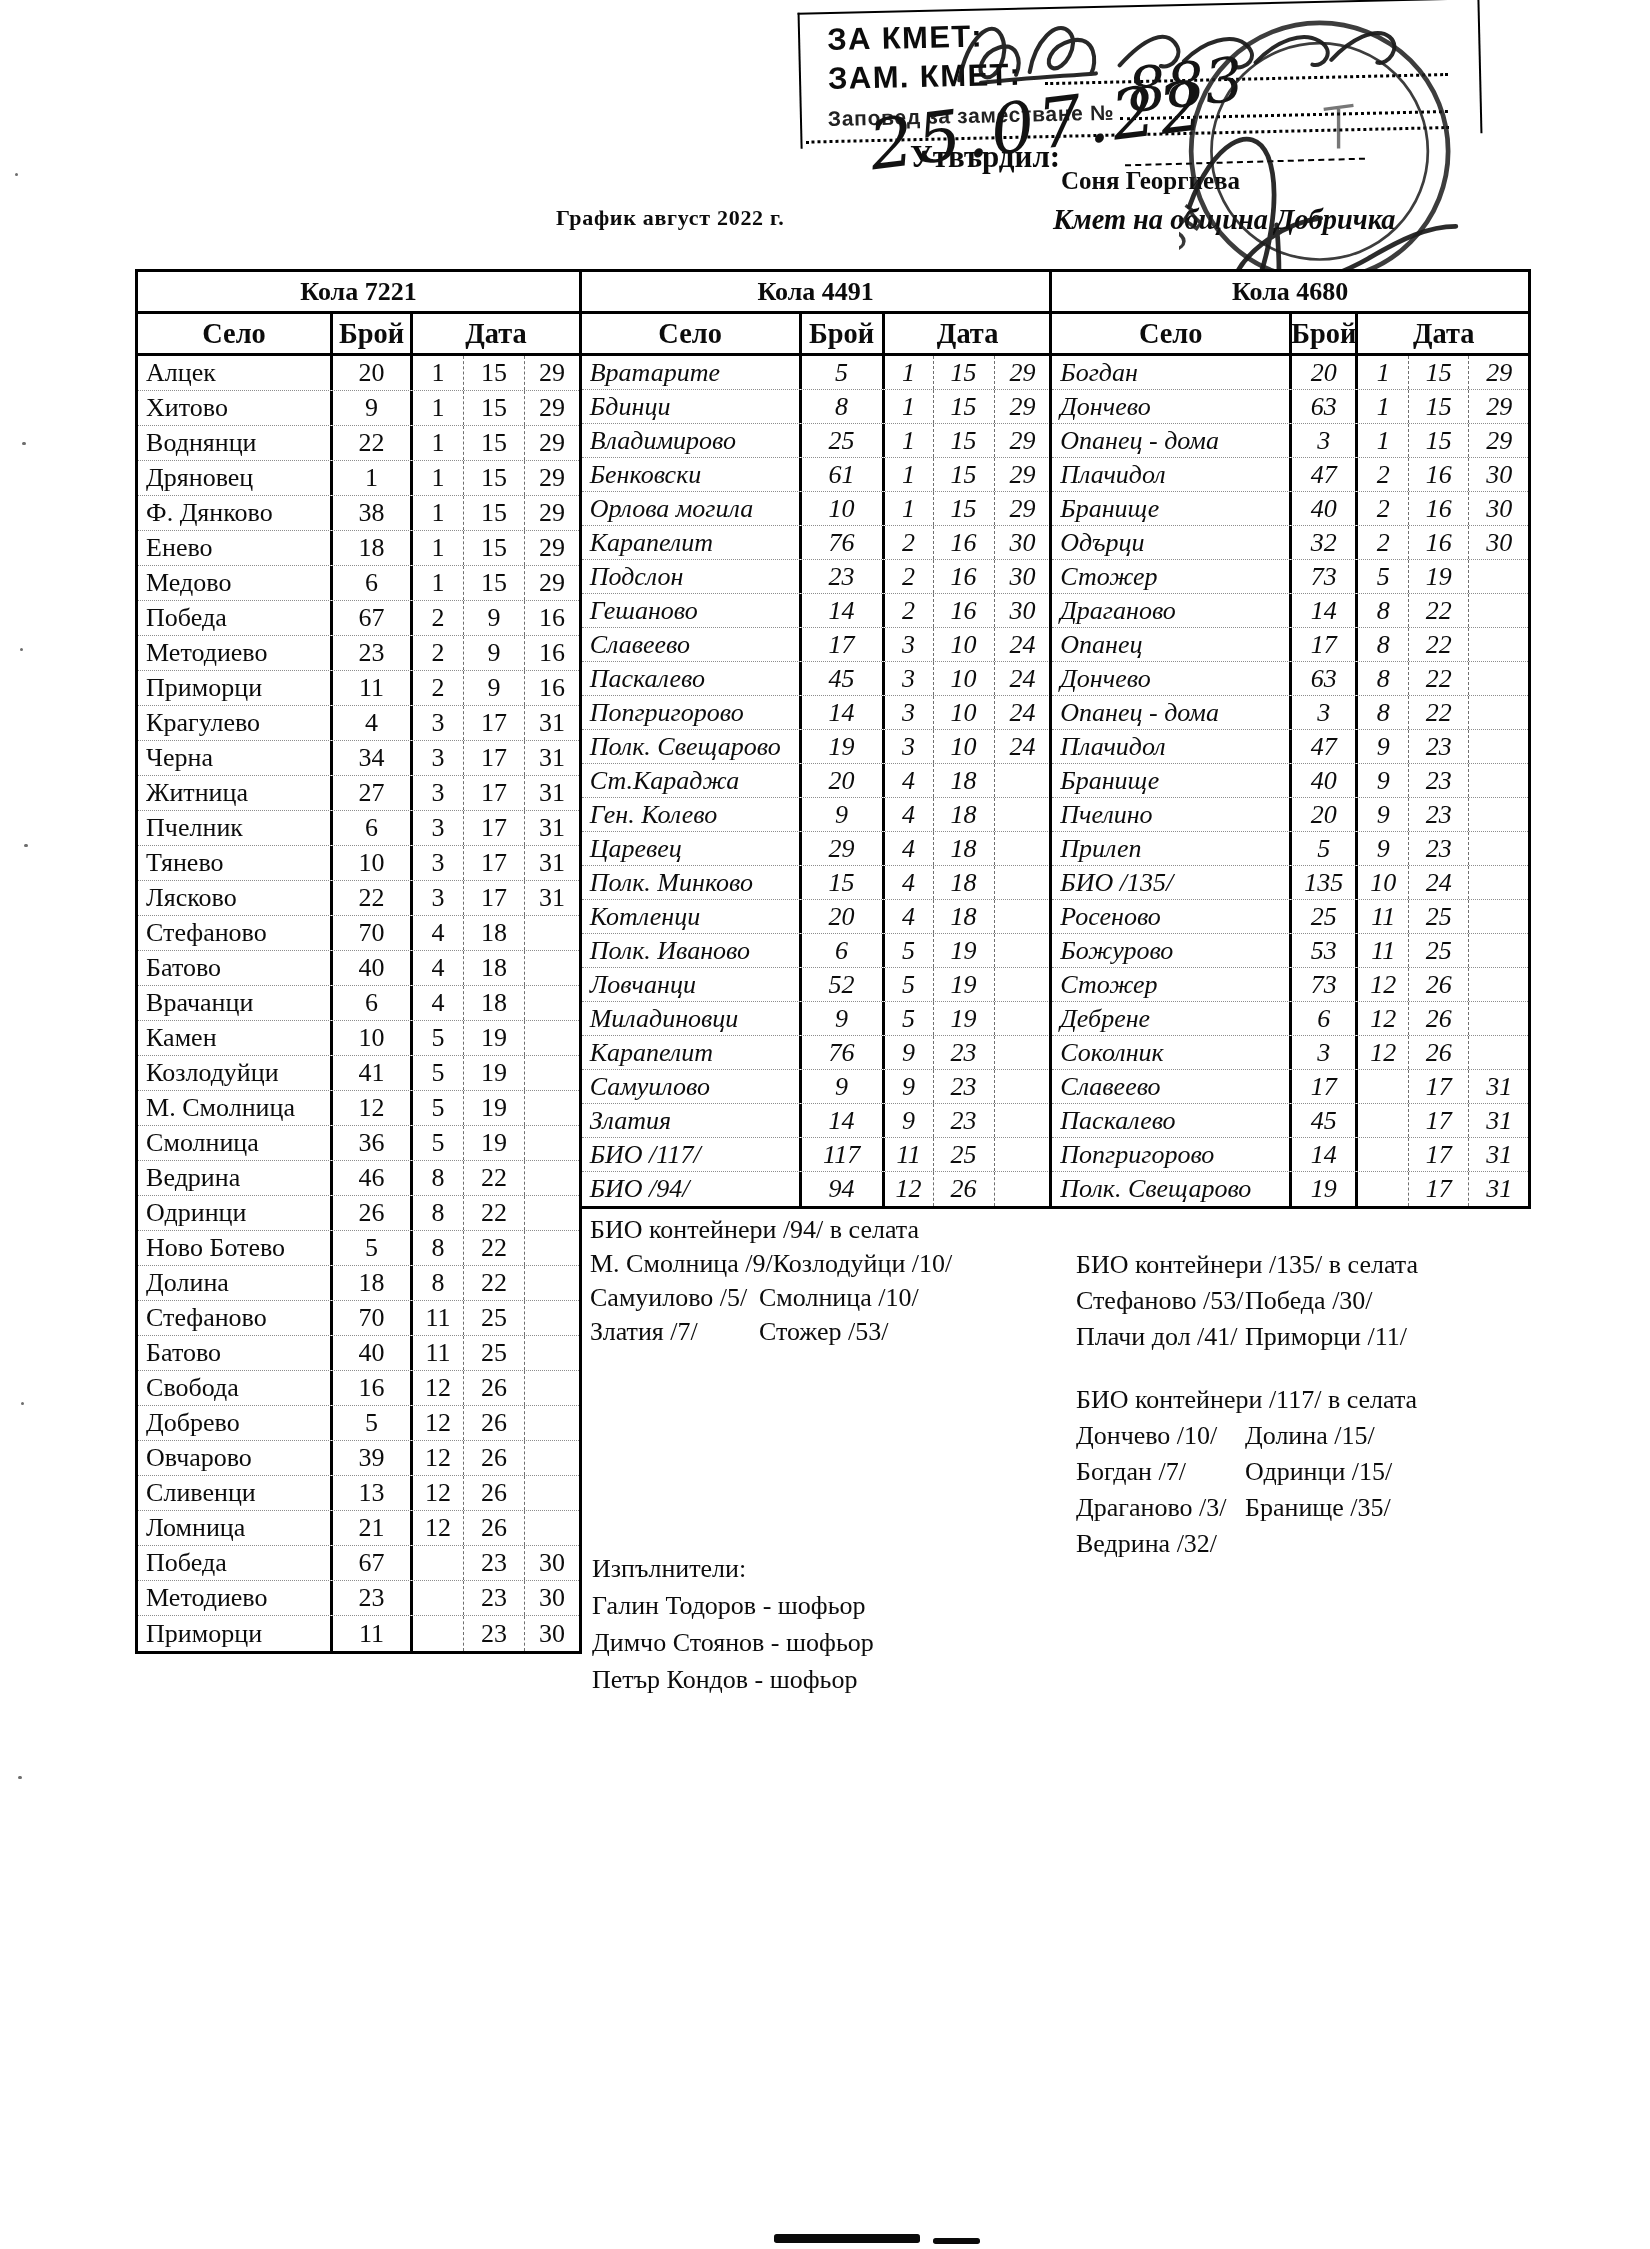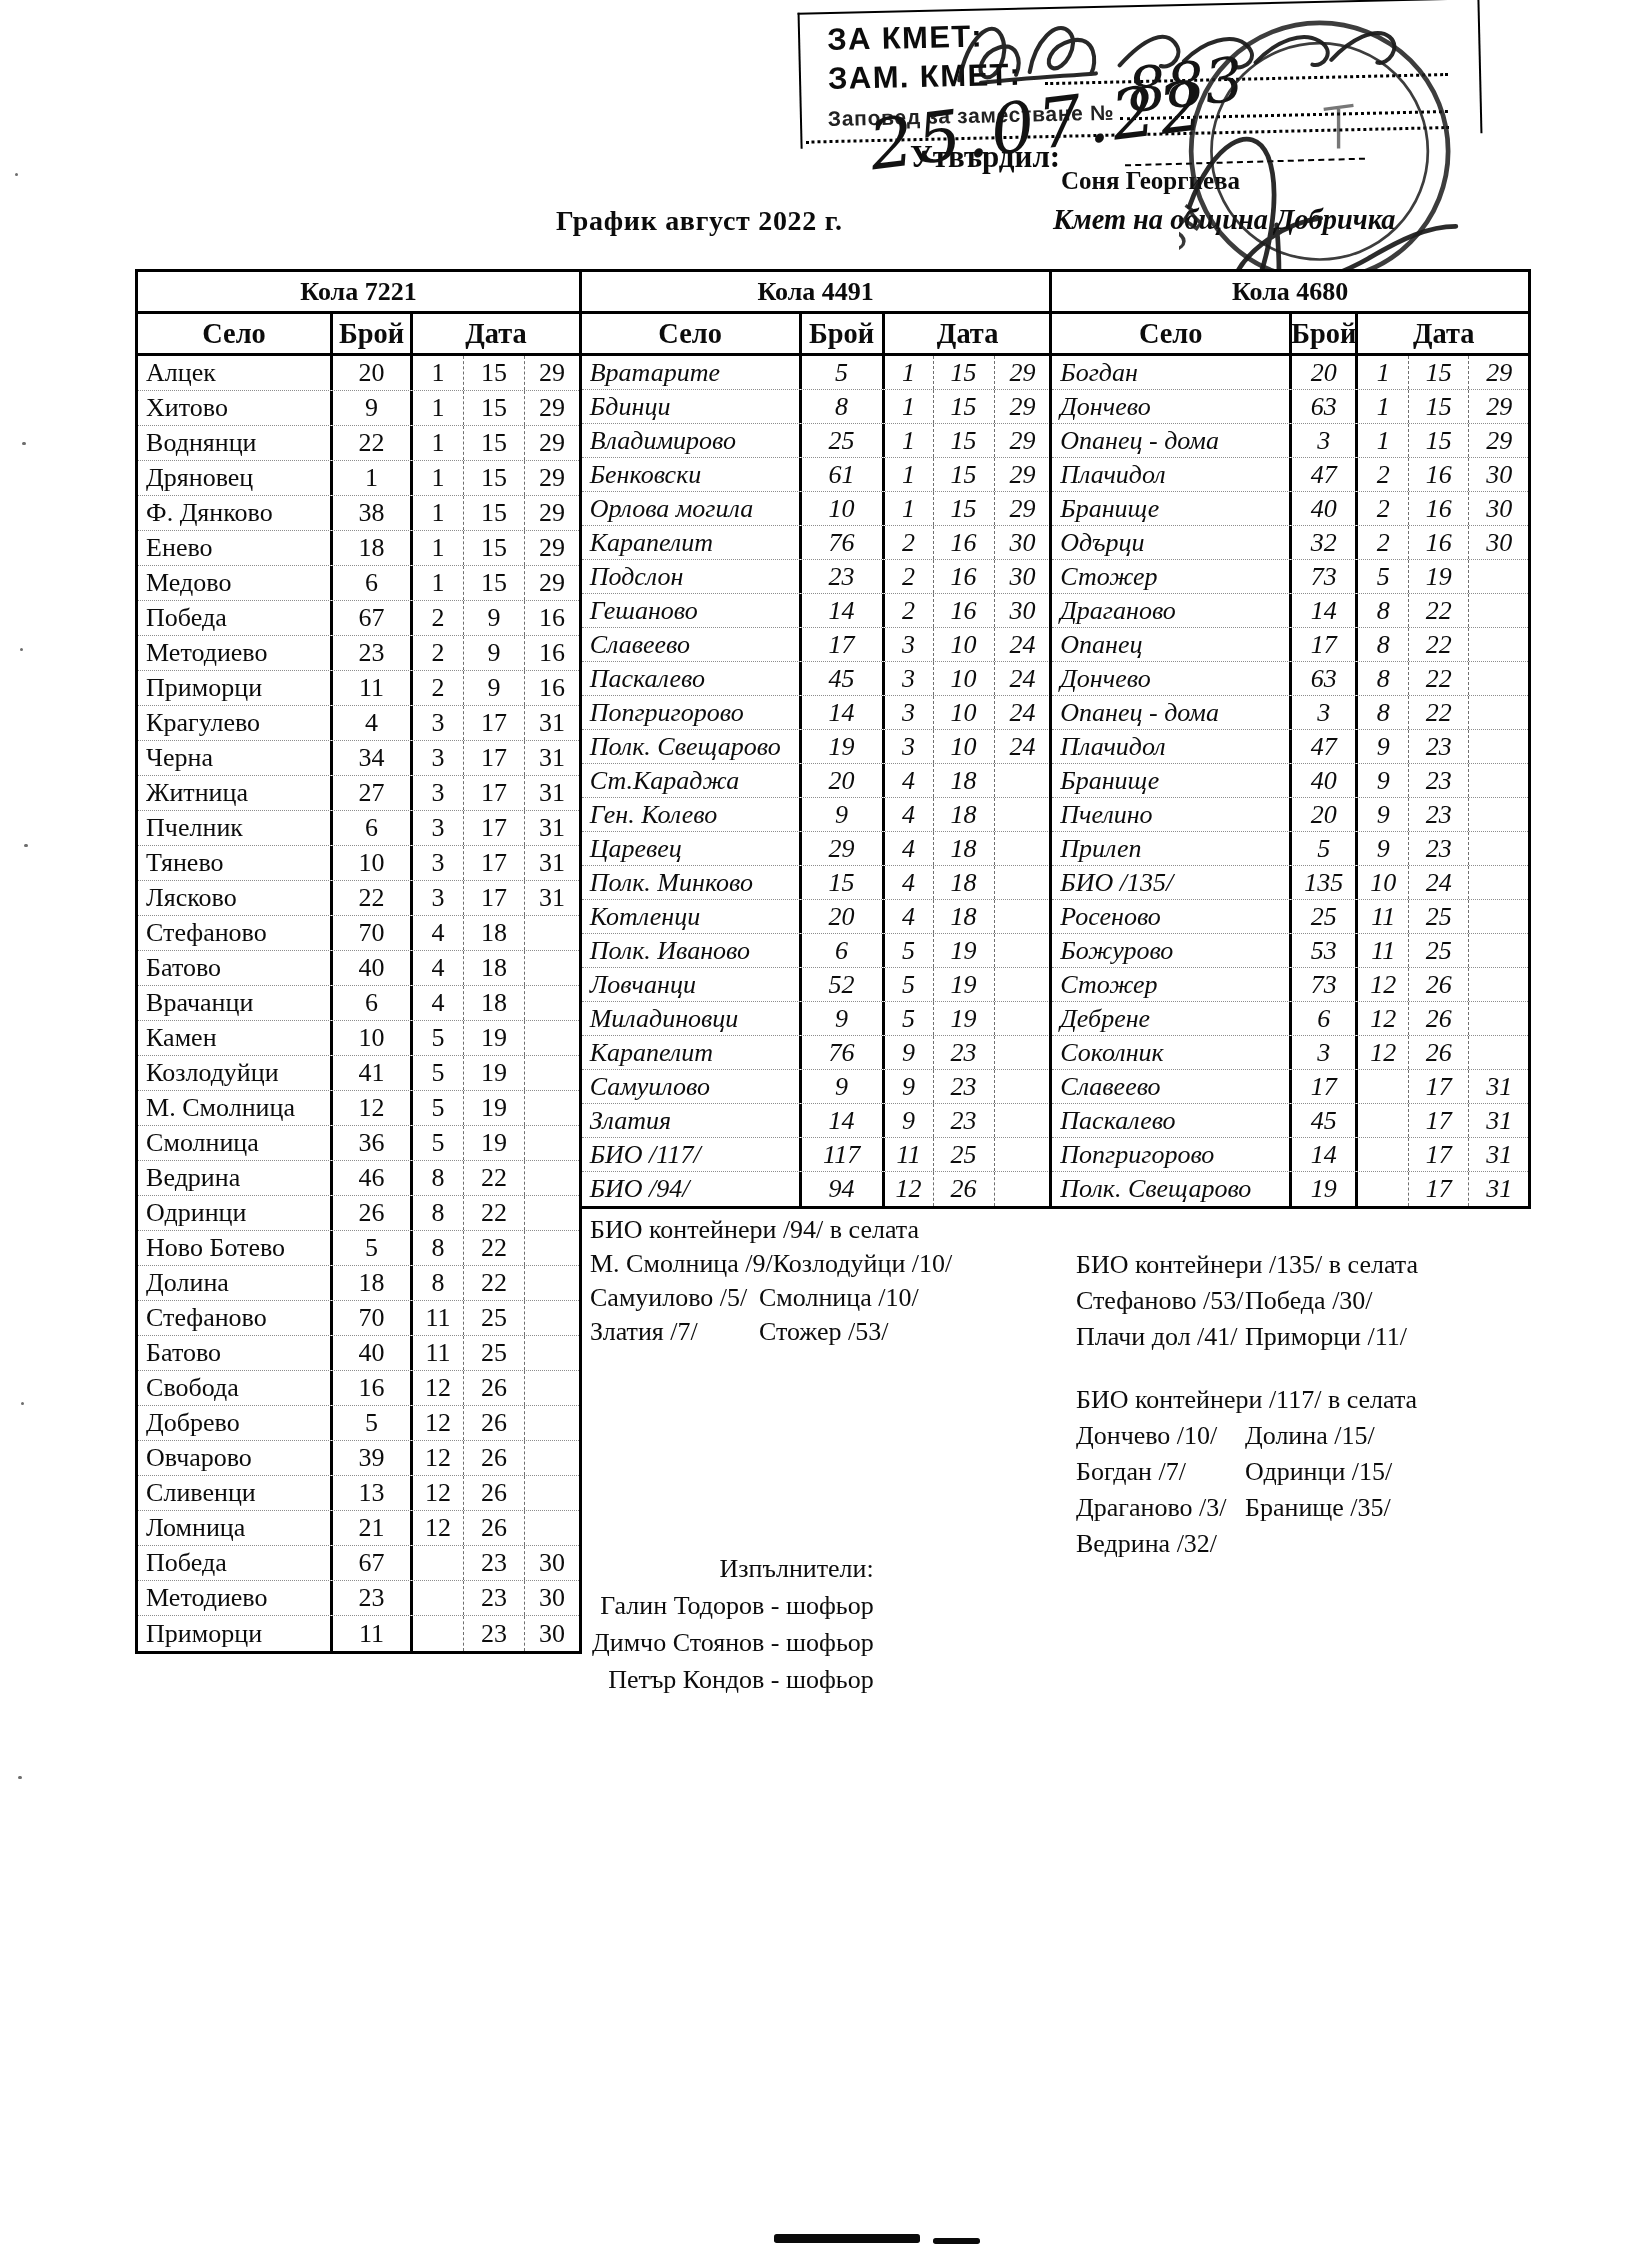--- a/index.html
+++ b/index.html
@@ -12,21 +12,21 @@
      border:2.7px solid #000;border-bottom:none;transform:rotate(-1.3deg);}
   .sansb{font-family:"Liberation Sans","DejaVu Sans",sans-serif;font-weight:bold;}
   .za-kmet{left:27px;top:8.1px;font-size:31px;letter-spacing:1.4px;}
   .zam-kmet{left:27px;top:47px;font-size:31px;letter-spacing:1.4px;}
   .order-lbl{left:26px;top:93px;font-size:21px;letter-spacing:0.7px;color:#222;}
   .dotline{position:absolute;border-top:3.4px dotted #000;}
   .dashline{position:absolute;border-top:2.7px dashed #000;}
   .approve-lbl{left:910px;top:139px;font-size:31px;font-weight:bold;}
   .approver-name{left:1061px;top:167px;font-size:25px;font-weight:bold;}
   .approver-title{left:1053px;top:204px;font-size:28.4px;font-weight:bold;font-style:italic;}
-  .doc-title{left:556px;top:205px;font-size:28px;font-weight:bold;letter-spacing:0.7px;}
+  .doc-title{left:556px;top:205px;font-size:22px;font-weight:bold;letter-spacing:0.7px;}
 
   .hand-svg{position:absolute;left:778px;top:0;width:872px;height:366px;pointer-events:none;}
   .stamp-svg{position:absolute;left:1179px;top:5.4px;width:284px;height:298px;pointer-events:none;}
 
   
   .tables{position:absolute;left:135px;top:269px;display:flex;align-items:flex-start;}
   .vt{border:3.4px solid #000;background:#fff;}
   .vt + .vt{margin-left:-3.4px;}
   .vt-title{height:39px;line-height:39px;border-bottom:3.4px solid #000;text-align:center;
             font-size:26px;font-weight:bold;}
@@ -794,21 +794,21 @@
         <span class="nc1">Богдан /7/</span>
         <span>Одринци /15/</span>
       </div>
       <div class="note-line">
         <span class="nc1">Драганово /3/</span>
         <span>Бранище /35/</span>
       </div>
       <div class="note-line">Ведрина /32/</div>
     </div>
 
-  <div class="abs executors" style="left:592px;top:1550px;text-align:right;">
+  <div class="abs executors" style="left:592px;top:1550px;">
     <div>Изпълнители:</div>
     <div>Галин Тодоров - шофьор</div>
     <div>Димчо Стоянов - шофьор</div>
     <div>Петър Кондов - шофьор</div>
   </div>
 
   <div class="noise" style="left:22.3px;top:442px;"></div>
   <div class="noise" style="left:19.6px;top:648px;"></div>
   <div class="noise" style="left:24.4px;top:844px;"></div>
   <div class="noise" style="left:21px;top:1402px;"></div>

